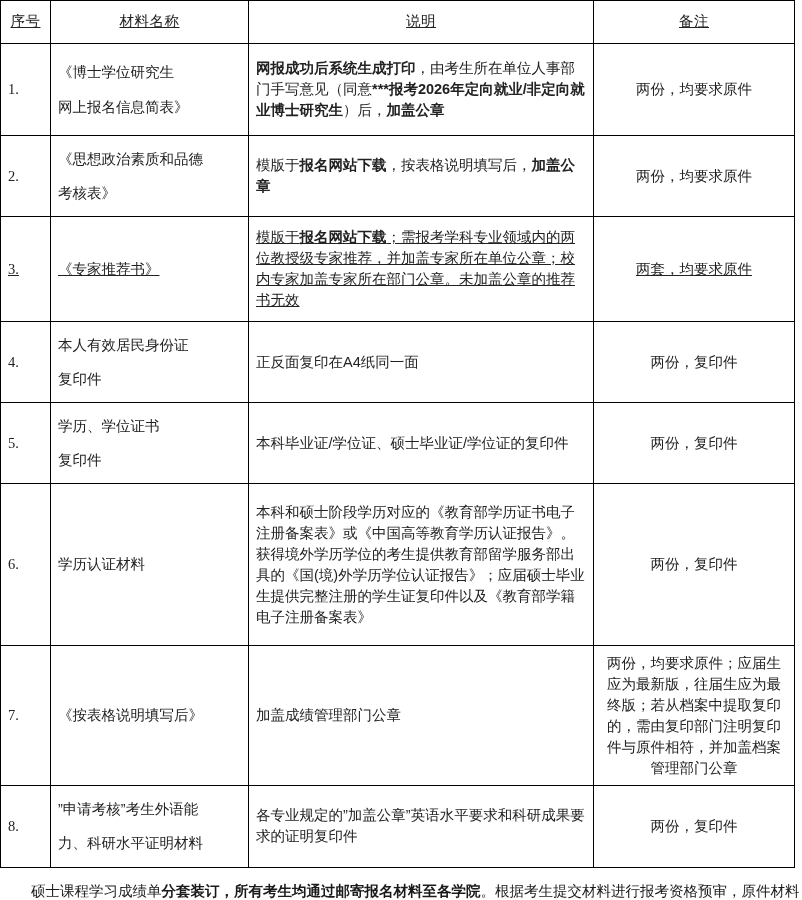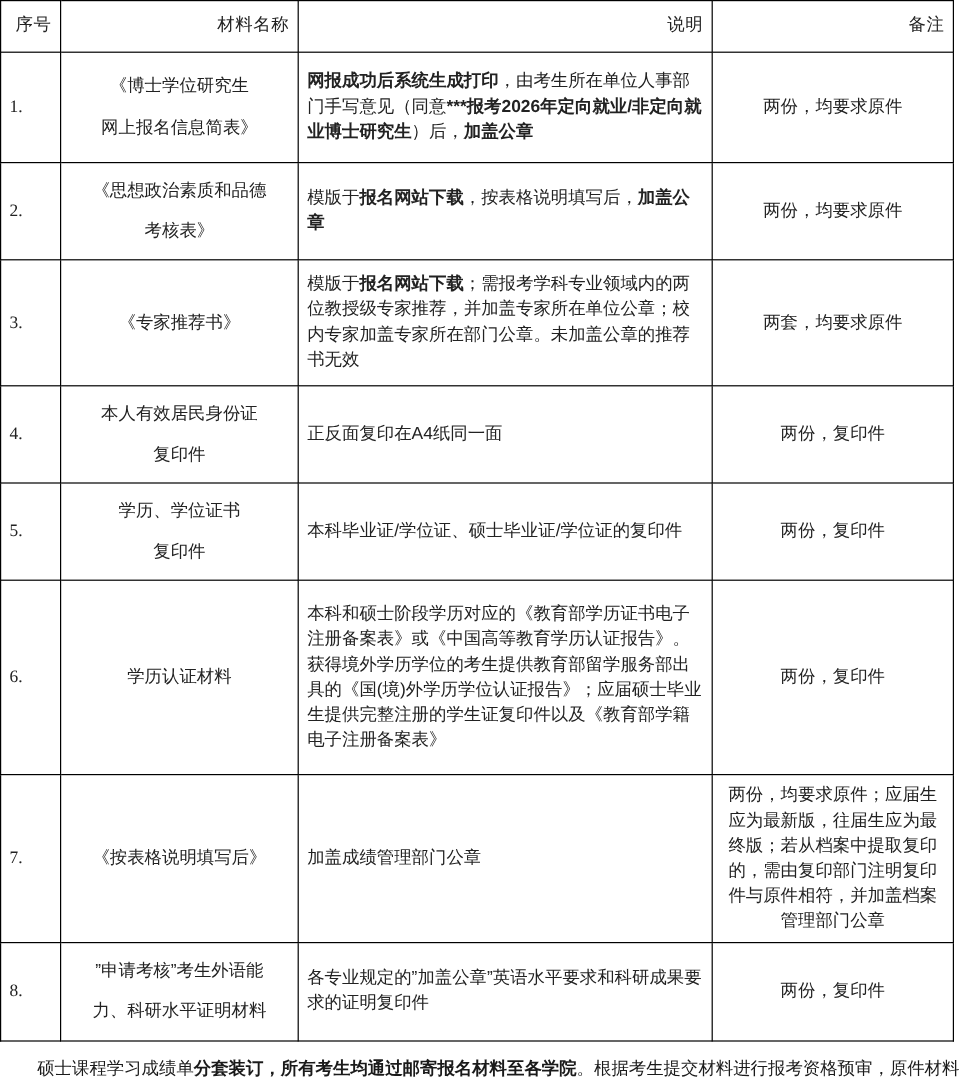--- a/index.html
+++ b/index.html
@@ -39,56 +39,57 @@
     box-sizing: border-box;
     word-break: break-all;
   }
   col.c-idx   { width: 50px; }
   col.c-name  { width: 198px; }
   col.c-desc  { width: 345px; }
   col.c-note  { width: 201px; }
 
   
   thead th {
-    text-align: right;
+    text-align: center;
     height: 43px;
     font-size: 15px;
     letter-spacing: 0.5px;
+    text-decoration: underline;
   }
   
   td.idx {
     text-align: left;
     padding-left: 10px;
     font-size: 15px;
     font-family: "Liberation Serif", "DejaVu Serif", serif;
   }
   
   td.name {
-    text-align: center;
+    text-align: left;
     font-size: 14.5px;
   }
   td.name.spaced {
     line-height: 2.35;
   }
   
   td.desc {
     text-align: left;
     line-height: 1.52;
   }
   
   td.note {
     text-align: center;
     line-height: 1.52;
   }
   .b { font-weight: bold; }
 
   
   tr.r1 td { height: 92px; }
   tr.r2 td { height: 80px; }
-  tr.r3 td { height: 105px; }
+  tr.r3 td { height: 105px; text-decoration: underline; }
   tr.r4 td { height: 80px; }
   tr.r5 td { height: 78px; }
   tr.r6 td { height: 162px; }
   tr.r7 td { height: 140px; }
   tr.r8 td { height: 65px; }
 
   .footer {
     margin-top: 12px;
     font-size: 14.5px;
     line-height: 1.55;

